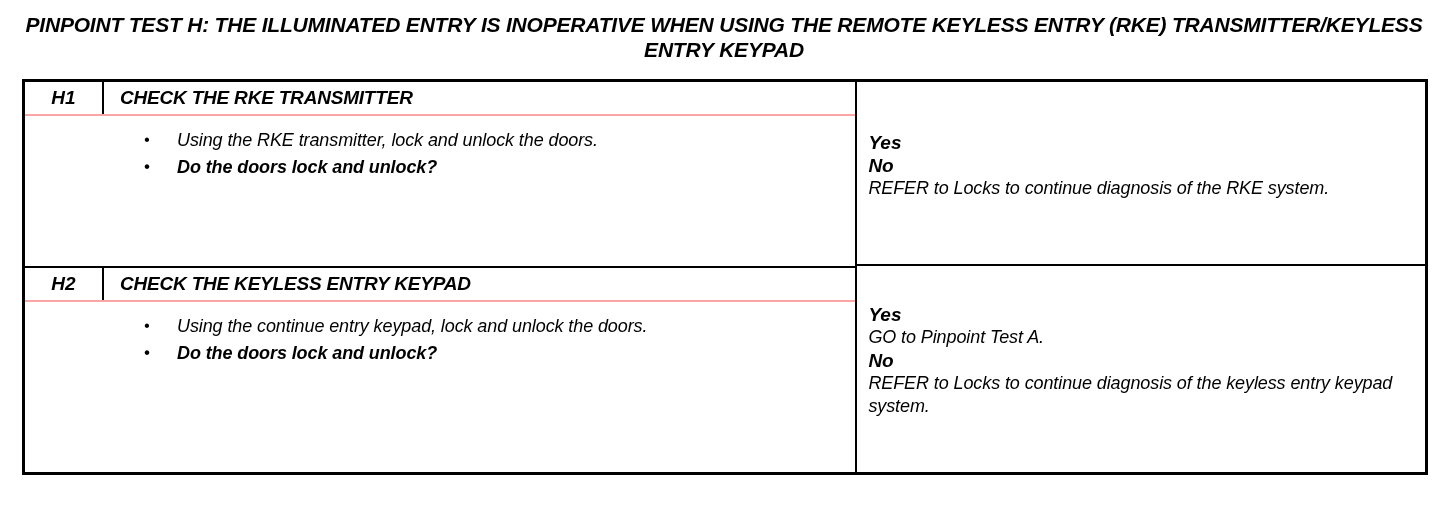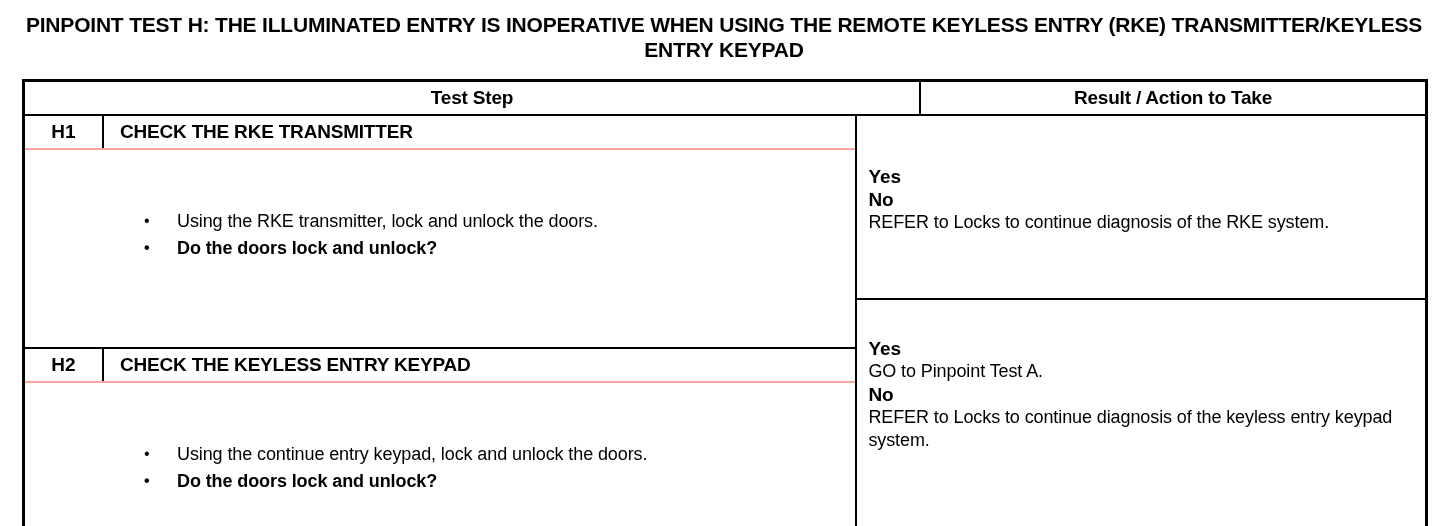--- a/index.html
+++ b/index.html
@@ -12,20 +12,21 @@
     height: 526px;
     font-family: "Liberation Sans", sans-serif;
     color: #000000;
     overflow: hidden;
   }
 
   .page {
     position: relative;
     width: 1456px;
     height: 526px;
+    font-style: italic;
   }
 
   
   .doc-title {
     position: absolute;
     left: 24px;
     top: 12px;
     width: 1400px;
     text-align: center;
     font-size: 21px;
@@ -108,21 +109,20 @@
     display: flex;
     align-items: center;
     padding-left: 0;
     font-size: 19px;
     font-weight: bold;
     letter-spacing: -0.2px;
   }
   .step-body {
     padding: 11px 0 0 0;
     box-sizing: border-box;
-    margin-top: 47px;
   }
   .step-body-1 { height: 150px; }
   .step-body-2 { height: 170px; }
 
   ul.bullets {
     list-style: none;
     margin: 0;
     padding: 0;
   }
   ul.bullets li {
@@ -172,24 +172,20 @@
 </style>
 </head>
 <body>
 
 <div class="page">
 
   <div class="doc-title">PINPOINT TEST  H: THE ILLUMINATED ENTRY IS INOPERATIVE WHEN USING THE REMOTE KEYLESS ENTRY (RKE) TRANSMITTER/KEYLESS ENTRY KEYPAD</div>
 
   <div class="pp-table">
 
-    <div class="thead">
-      <div class="th th-step">Test Step</div>
-      <div class="th th-result">Result / Action to Take</div>
-    </div>
 
     <div class="tbody">
 
       <div class="col-step">
 
         <div class="step-block">
           <div class="step-head">
             <div class="step-id">H1</div>
             <div class="step-title">CHECK THE RKE TRANSMITTER</div>
           </div>

